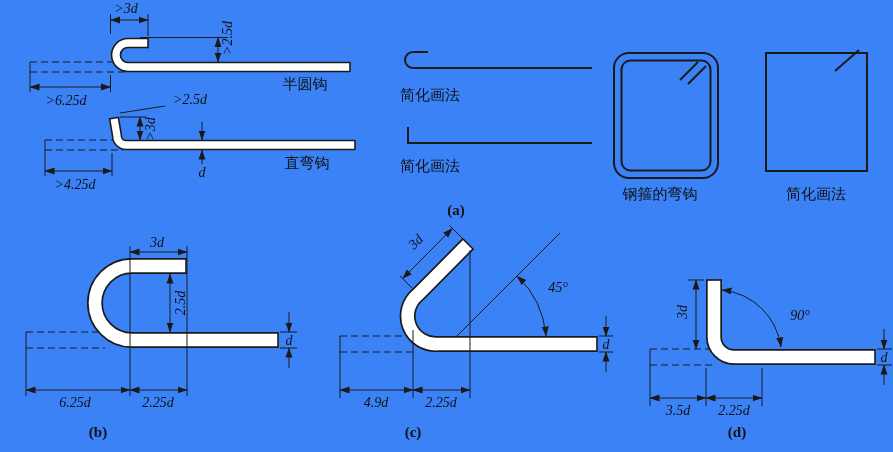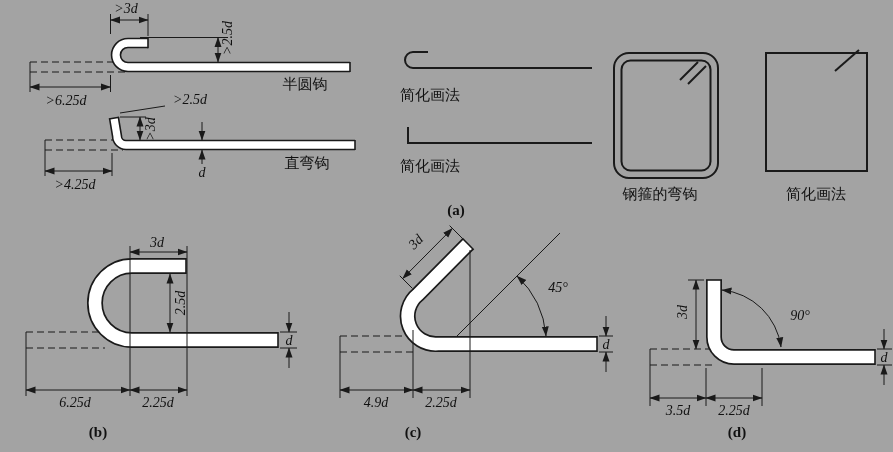--- a/index.html
+++ b/index.html
@@ -1,16 +1,16 @@
 <!DOCTYPE html>
 <html><head>
 <meta charset="utf-8">
 <style>
   html,body{margin:0;padding:0;background:#ffffff;}
-  #stage{position:relative;width:893px;height:452px;background:#a3a3a3;overflow:hidden;
+  #stage{position:relative;width:893px;height:452px;background:#3b82f6;overflow:hidden;
          font-family:"DejaVu Sans", sans-serif;}
   svg{position:absolute;left:0;top:0;}
   .tube-b{fill:none;stroke:#1a1a1a;}
   .tube-w{fill:none;stroke:#ffffff;}
   .thin{stroke:#1a1a1a;stroke-width:1;fill:none;}
   .dash{stroke:#1a1a1a;stroke-width:1.2;fill:none;stroke-dasharray:7 4;}
   .cap{stroke:#1a1a1a;stroke-width:1.6;fill:none;}
   .ol2{fill:none;stroke:#1a1a1a;stroke-width:2;}
   text{fill:#111111;}
   .dim-t{font:italic 14px "Liberation Serif", serif;}

